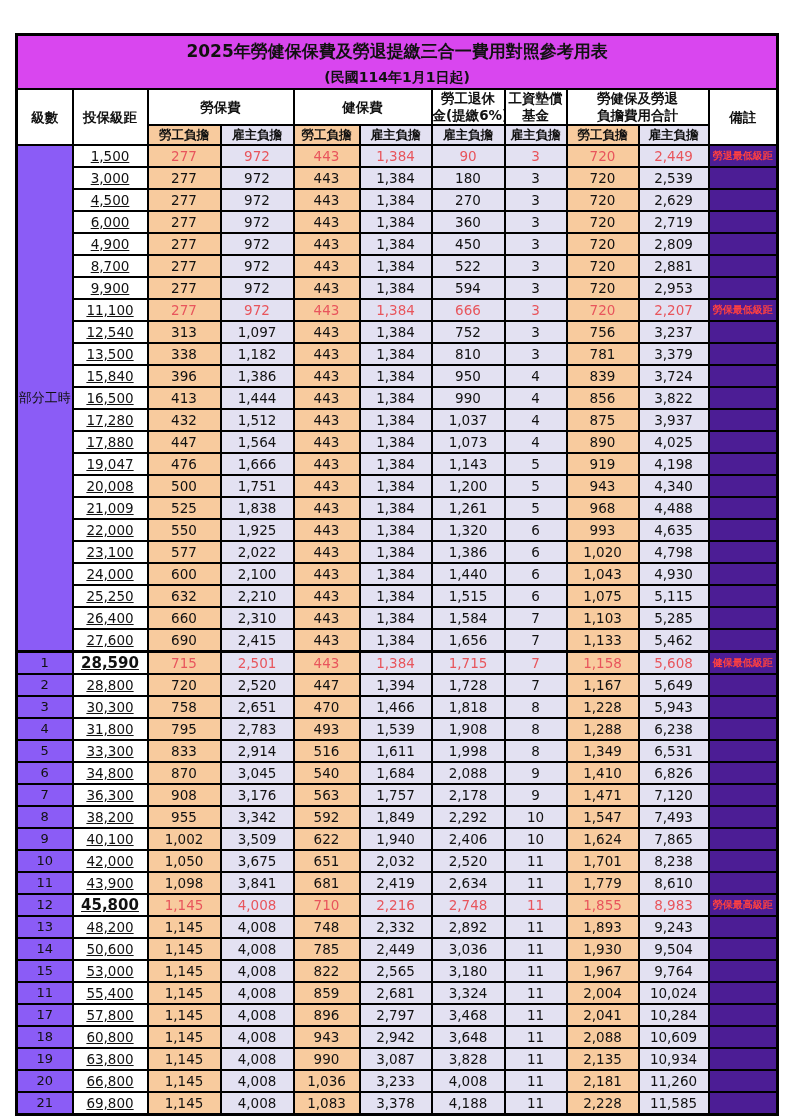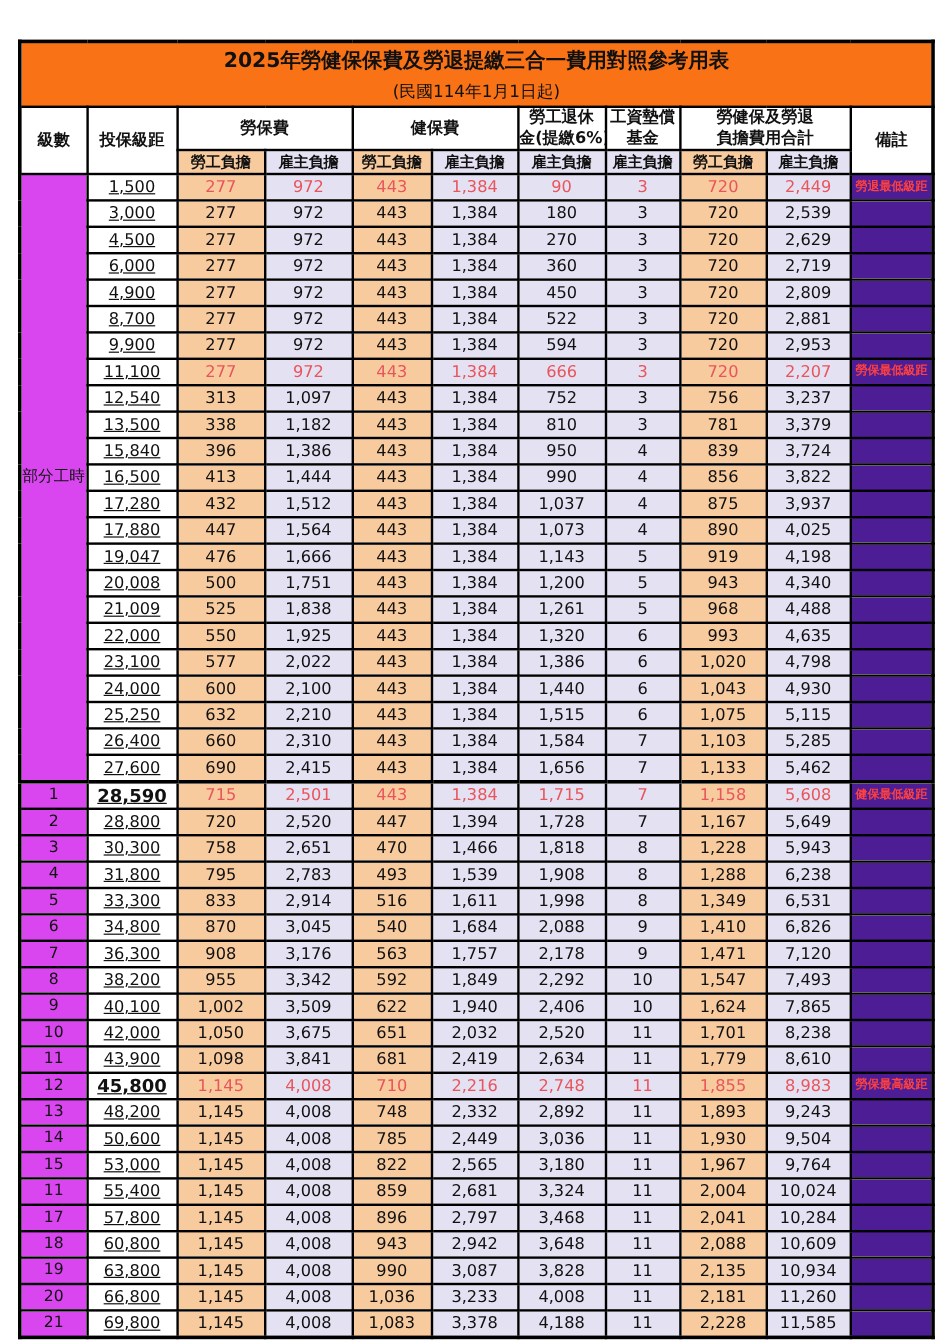--- a/index.html
+++ b/index.html
@@ -19,33 +19,33 @@
   }
   th, td {
     border:2px solid #000;
     text-align:center;
     vertical-align:middle;
     padding:0;
     overflow:hidden;
     white-space:nowrap;
   }
   
-  .title-cell { height:54px; background:#f97316; }
+  .title-cell { height:54px; background:#d946ef; }
   .title-main { font-size:17px; font-weight:bold; line-height:30px; }
-  .title-sub  { font-size:14px; font-weight:normal; line-height:22px; }
+  .title-sub  { font-size:14px; font-weight:bold; line-height:22px; }
   
   thead th { font-weight:bold; background:#fff; }
   .hdr-top { height:36px; font-size:13.5px; line-height:17px; }
   .hdr-sub { height:18px; font-size:12.5px; line-height:18px; }
   .two-line div { line-height:17px; }
   
   tbody td { height:20px; font-size:13.5px; line-height:20px; }
   .emp { background:var(--emp-bg); }
   .er  { background:var(--er-bg);  }
-  .level-cell   { background:#d946ef; font-size:13px; }
+  .level-cell   { background:#8b5cf6; font-size:13px; }
   .bracket-cell { background:#fff;text-decoration:underline; }
   .remark-cell  { background:#4c1d95; font-size:10px; font-weight:bold; color:var(--remark-red); }
   .red-row td.value-cell { color:var(--num-red); }
   .bold-bracket { font-weight:bold; font-size:15px;text-align:center; }
   .section-start td { border-top-width:3px; }
 </style>
 </head>
 <body>
 
 <div class="table-wrap">

